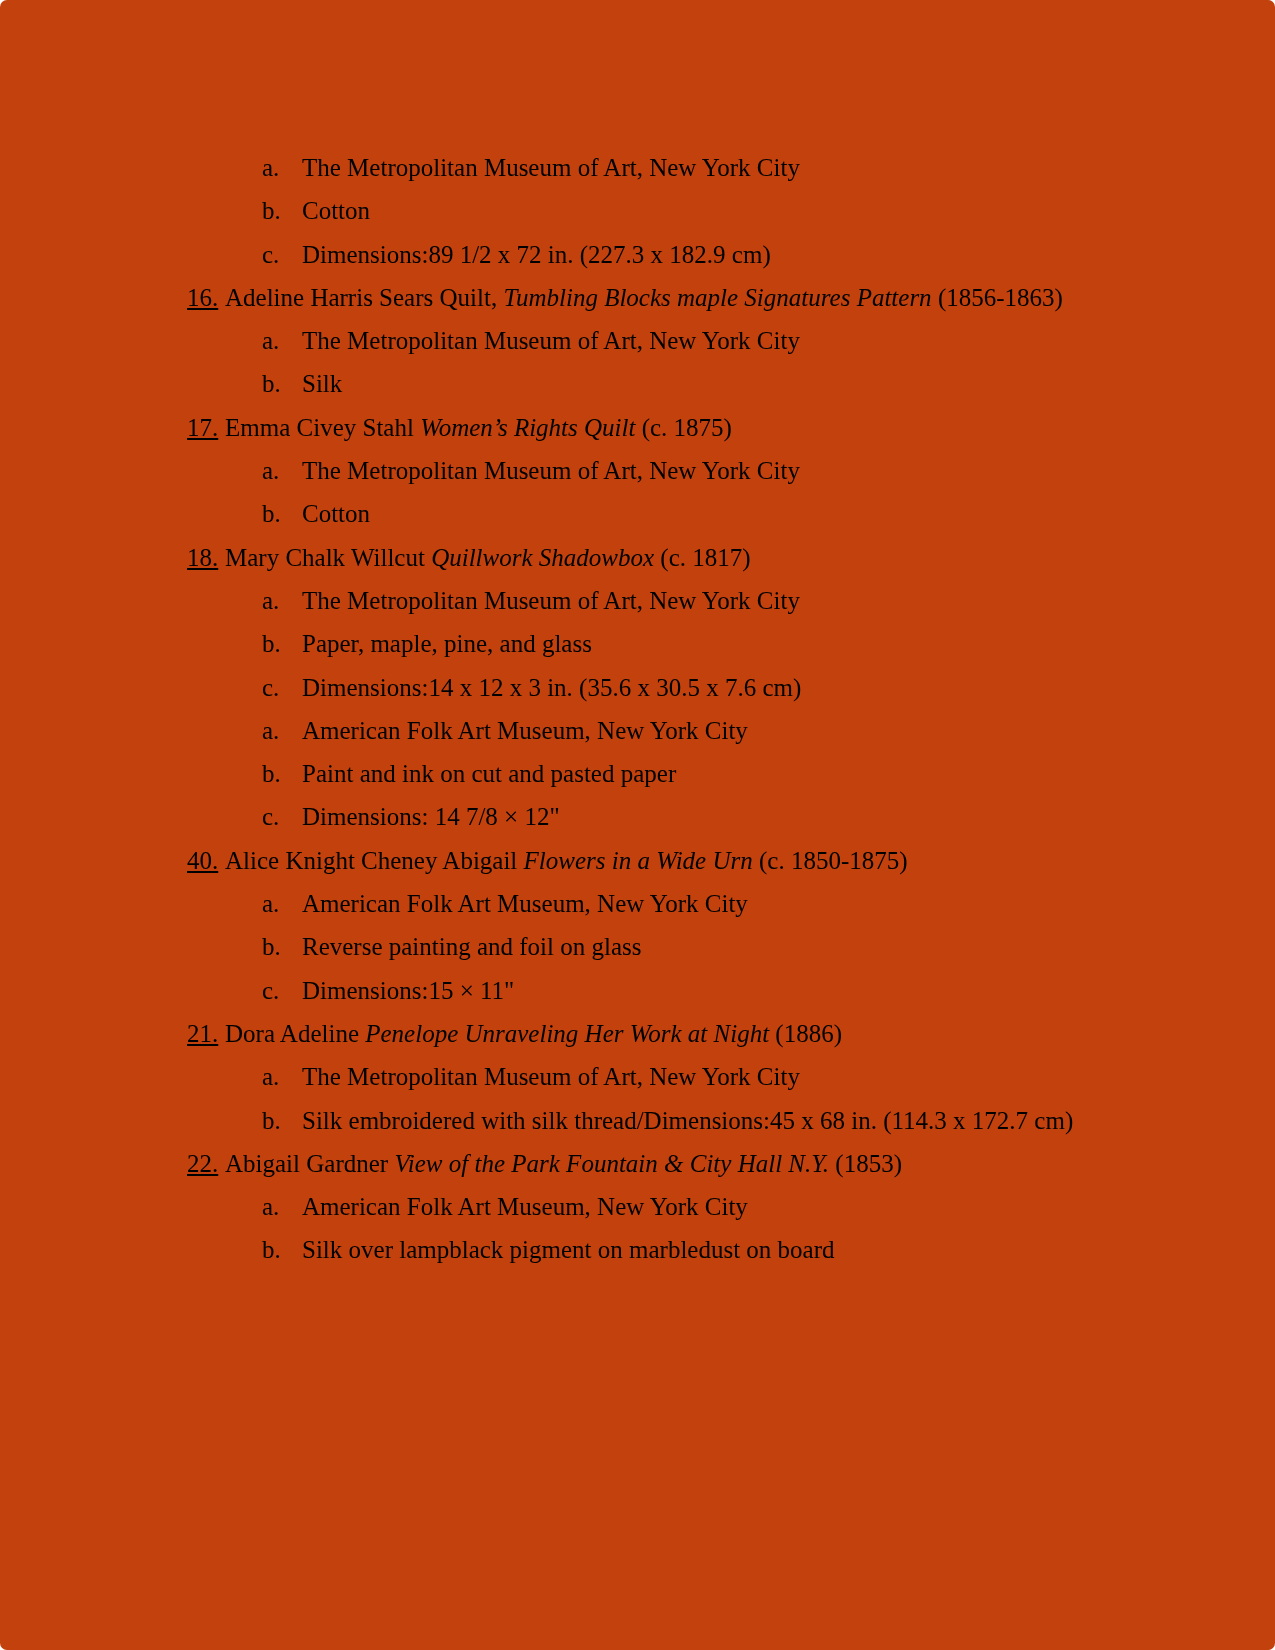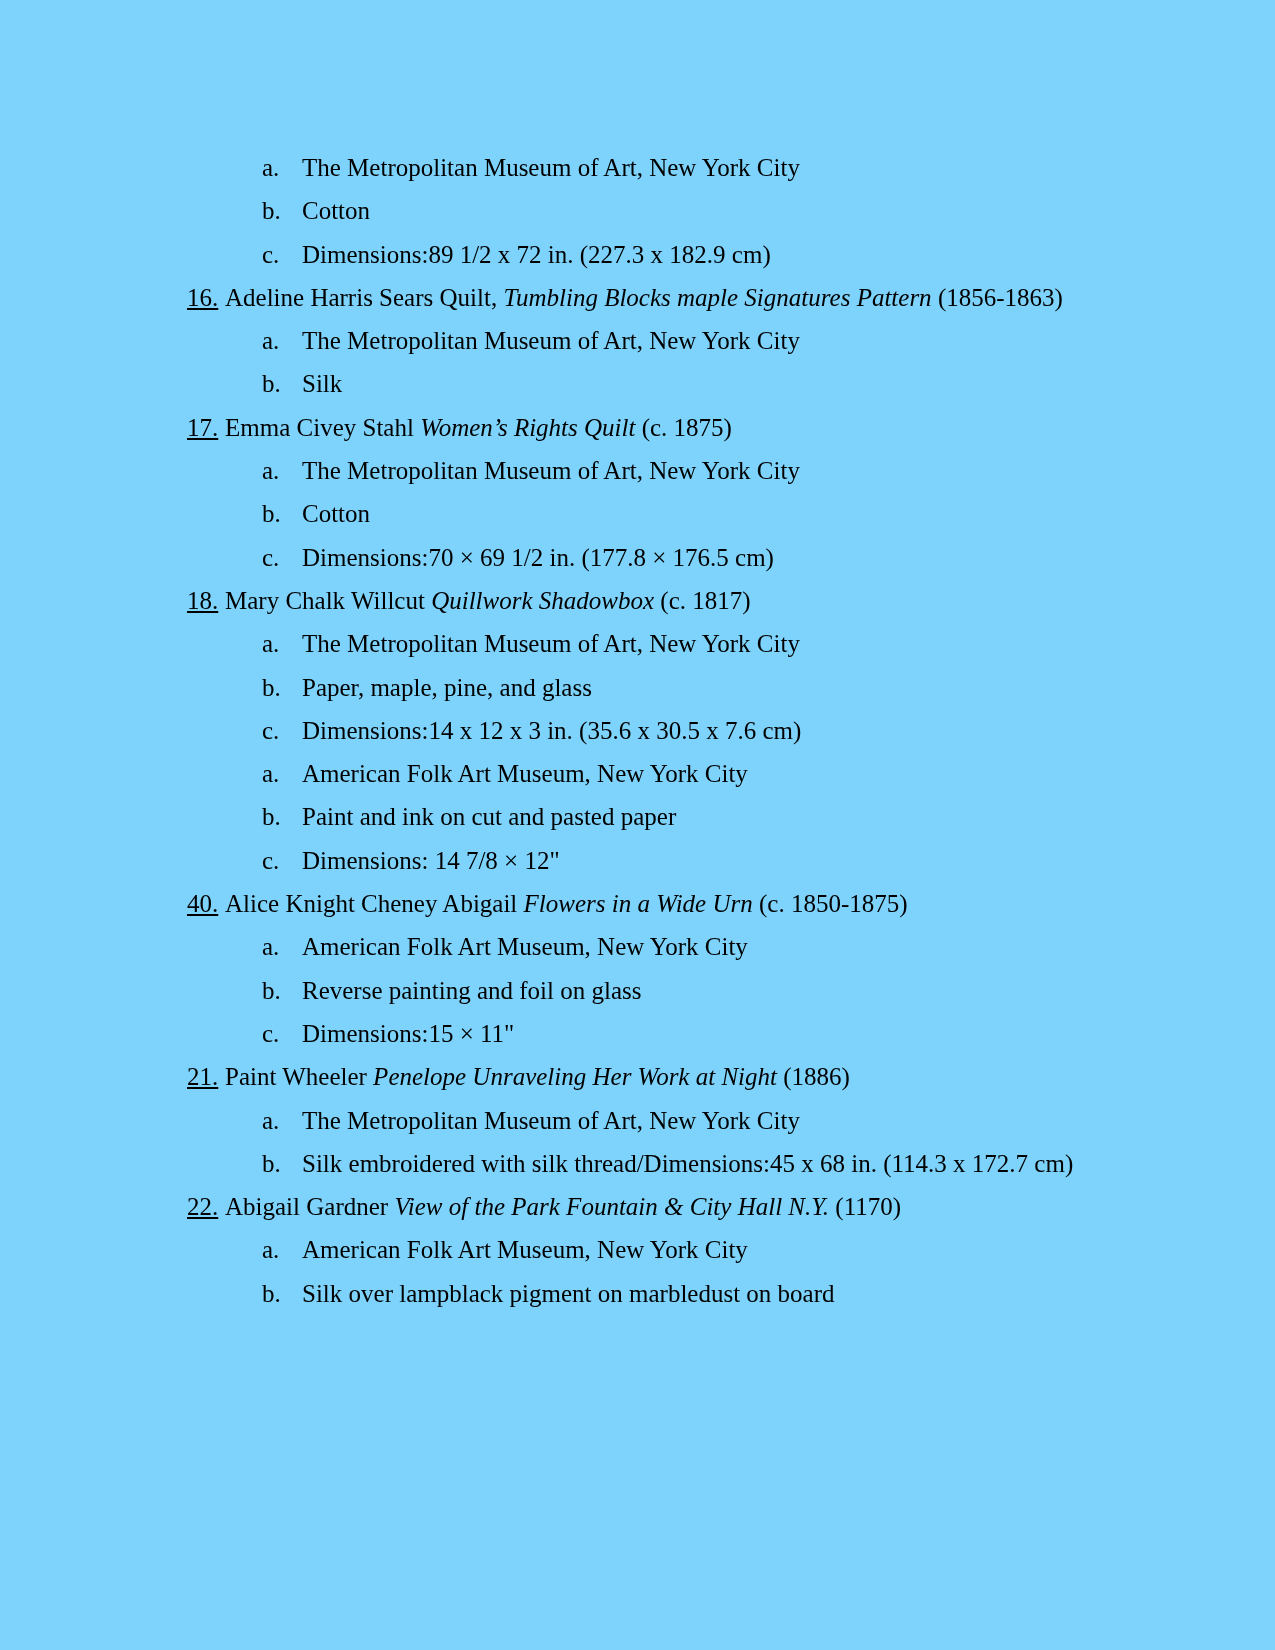--- a/index.html
+++ b/index.html
@@ -4,25 +4,26 @@
 <style>
   html, body {
     margin: 0;
     padding: 0;
     background: #ffffff;
   }
   .doc {
     position: relative;
     width: 1275px;
     height: 1650px;
-    background: #7dd3fc;
+    background: #c2410c;
     color: #000000;
     font-family: "Liberation Serif", "DejaVu Serif", serif;
     font-size: 25px;
     overflow: hidden;
+    border-radius: 7px;
   }
   .content {
     position: absolute;
     top: 146px;
     left: 150px;
     width: 990px;
   }
   .line {
     height: 43.3px;
     line-height: 43.3px;
@@ -53,38 +54,37 @@
     <div class="line"><span class="letter">b.</span><span>Cotton</span></div>
     <div class="line"><span class="letter">c.</span><span>Dimensions:89 1/2 x 72 in. (227.3 x 182.9 cm)</span></div>
 
     <div class="line"><span class="num">16.</span><span>Adeline Harris Sears Quilt, </span><span class="it">Tumbling Blocks maple Signatures Pattern</span><span> (1856-1863)</span></div>
     <div class="line"><span class="letter">a.</span><span>The Metropolitan Museum of Art, New York City</span></div>
     <div class="line"><span class="letter">b.</span><span>Silk</span></div>
 
     <div class="line"><span class="num">17.</span><span>Emma Civey Stahl </span><span class="it">Women’s Rights Quilt</span><span> (c. 1875)</span></div>
     <div class="line"><span class="letter">a.</span><span>The Metropolitan Museum of Art, New York City</span></div>
     <div class="line"><span class="letter">b.</span><span>Cotton</span></div>
-    <div class="line"><span class="letter">c.</span><span>Dimensions:70 × 69 1/2 in. (177.8 × 176.5 cm)</span></div>
 
     <div class="line"><span class="num">18.</span><span>Mary Chalk Willcut </span><span class="it">Quillwork Shadowbox</span><span> (c. 1817)</span></div>
     <div class="line"><span class="letter">a.</span><span>The Metropolitan Museum of Art, New York City</span></div>
     <div class="line"><span class="letter">b.</span><span>Paper, maple, pine, and glass</span></div>
     <div class="line"><span class="letter">c.</span><span>Dimensions:14 x 12 x 3 in. (35.6 x 30.5 x 7.6 cm)</span></div>
 
     <div class="line"><span class="letter">a.</span><span>American Folk Art Museum, New York City</span></div>
     <div class="line"><span class="letter">b.</span><span>Paint and ink on cut and pasted paper</span></div>
     <div class="line"><span class="letter">c.</span><span>Dimensions: 14 7/8 × 12"</span></div>
 
     <div class="line"><span class="num">40.</span><span>Alice Knight Cheney Abigail </span><span class="it">Flowers in a Wide Urn</span><span> (c. 1850-1875)</span></div>
     <div class="line"><span class="letter">a.</span><span>American Folk Art Museum, New York City</span></div>
     <div class="line"><span class="letter">b.</span><span>Reverse painting and foil on glass</span></div>
     <div class="line"><span class="letter">c.</span><span>Dimensions:15 × 11"</span></div>
 
-    <div class="line"><span class="num">21.</span><span>Paint Wheeler </span><span class="it">Penelope Unraveling Her Work at Night</span><span> (1886)</span></div>
+    <div class="line"><span class="num">21.</span><span>Dora Adeline </span><span class="it">Penelope Unraveling Her Work at Night</span><span> (1886)</span></div>
     <div class="line"><span class="letter">a.</span><span>The Metropolitan Museum of Art, New York City</span></div>
     <div class="line"><span class="letter">b.</span><span>Silk embroidered with silk thread/Dimensions:45 x 68 in. (114.3 x 172.7 cm)</span></div>
 
-    <div class="line"><span class="num">22.</span><span>Abigail Gardner </span><span class="it">View of the Park Fountain &amp; City Hall N.Y.</span><span> (1170)</span></div>
+    <div class="line"><span class="num">22.</span><span>Abigail Gardner </span><span class="it">View of the Park Fountain &amp; City Hall N.Y.</span><span> (1853)</span></div>
     <div class="line"><span class="letter">a.</span><span>American Folk Art Museum, New York City</span></div>
     <div class="line"><span class="letter">b.</span><span>Silk over lampblack pigment on marbledust on board</span></div>
 
   </div>
 </div>
 
 </body></html>

